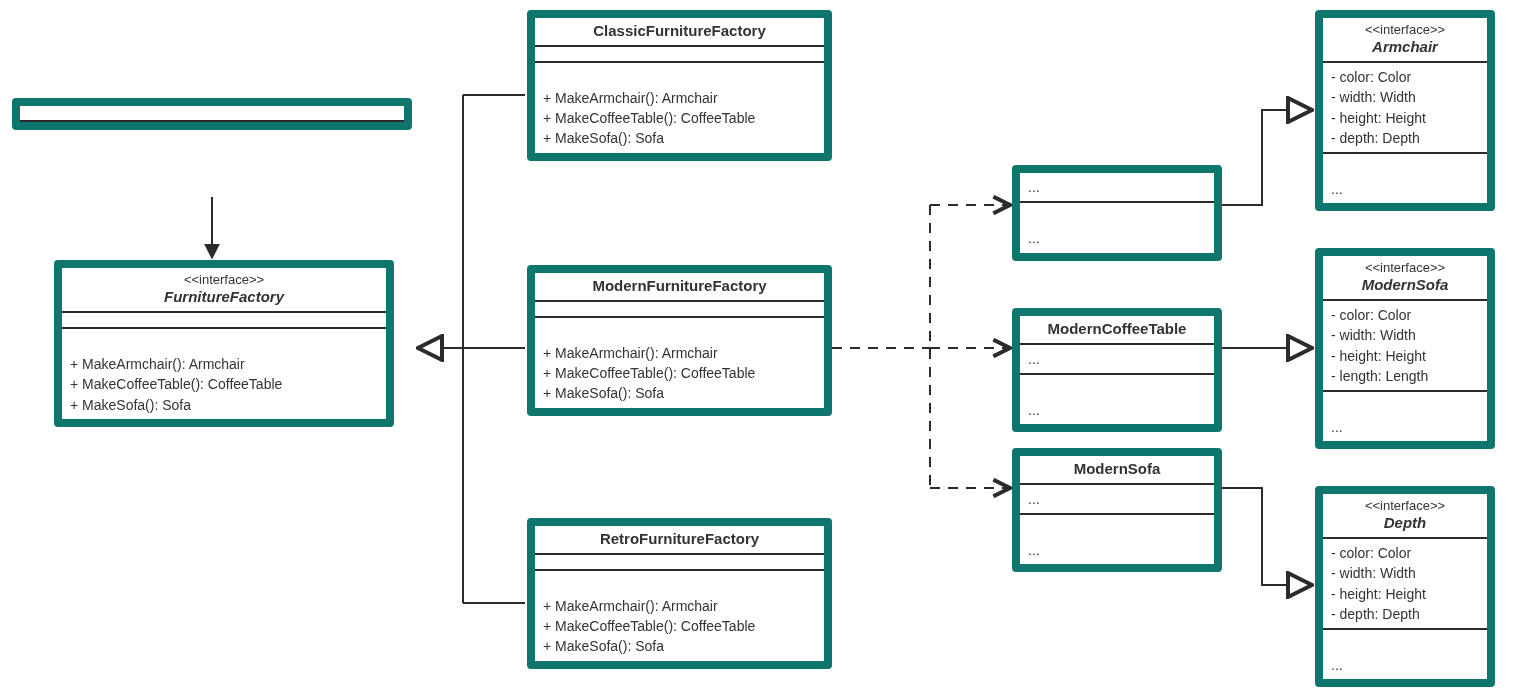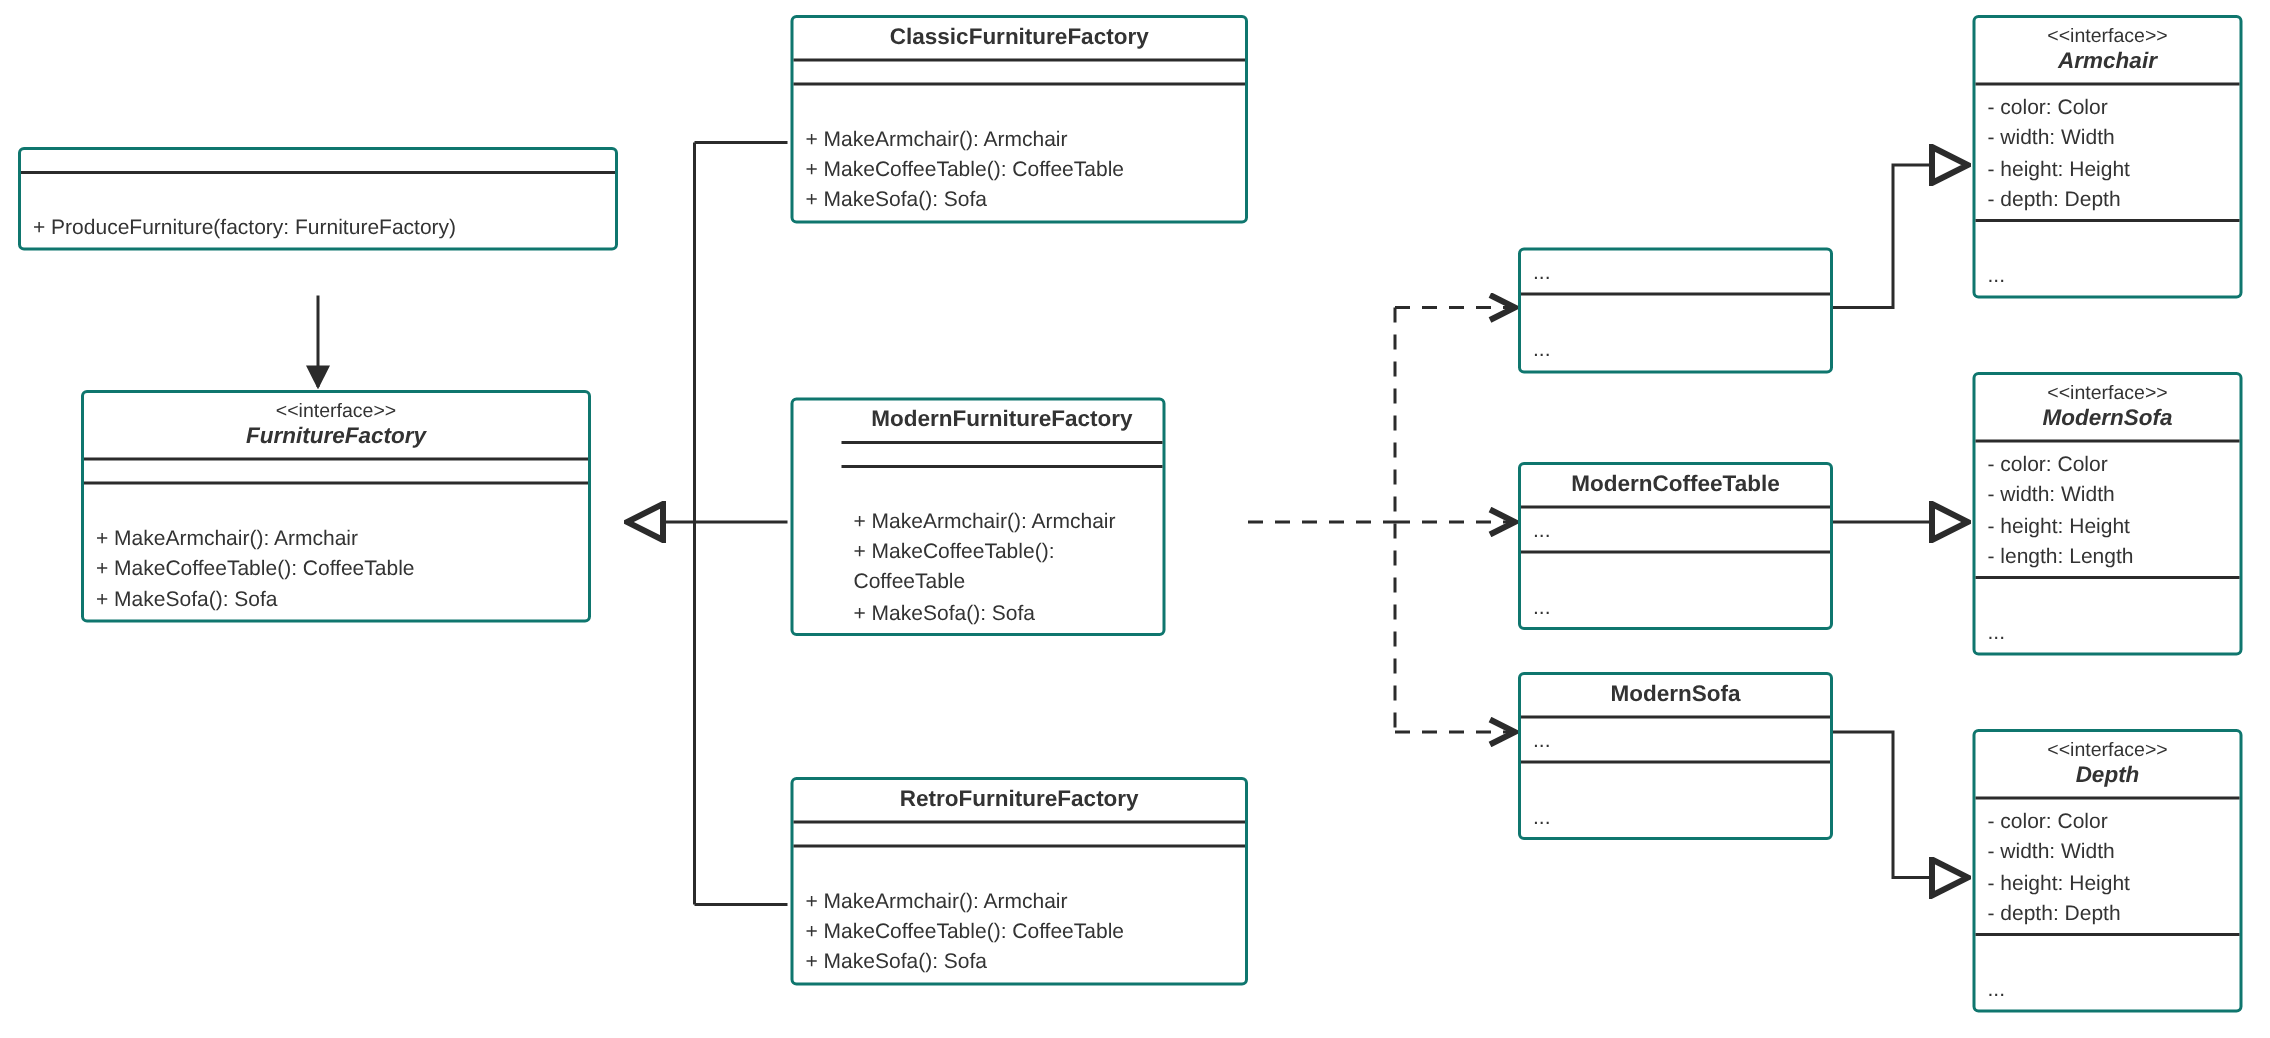--- a/index.html
+++ b/index.html
@@ -14,21 +14,21 @@
     position: relative;
   }
   .canvas {
     position: relative;
     width: 1513px;
     height: 692px;
   }
   .box {
     position: absolute;
     background: #ffffff;
-    border: 2px solid #0f766e;
+    border: 8px solid #0f766e;
     border-radius: 4px;
     box-sizing: border-box;
   }
   .box .title {
     text-align: center;
     font-weight: bold;
     padding: 4px 6px 4px 6px;
     font-size: 15px;
     border-bottom: 2px solid #2b2b2b;
     line-height: 1.25;
@@ -102,23 +102,20 @@
     
     <path d="M 1222 205 L 1262 205 L 1262 110 L 1312 110" stroke="#2b2b2b" stroke-width="2" fill="none" marker-end="url(#tri)"></path>
     
     <path d="M 1222 348 L 1312 348" stroke="#2b2b2b" stroke-width="2" fill="none" marker-end="url(#tri)"></path>
     
     <path d="M 1222 488 L 1262 488 L 1262 585 L 1312 585" stroke="#2b2b2b" stroke-width="2" fill="none" marker-end="url(#tri)"></path>
   </svg>
 
   <div class="box" style="left:12px; top:98px; width:400px;">
     <div class="attrs"></div>
-    <div class="ops">
-      <div>+ ProduceFurniture(factory: FurnitureFactory)</div>
-    </div>
   </div>
 
   <div class="box" style="left:54px; top:260px; width:340px;">
     <div class="title">
       <span class="stereo">&lt;&lt;interface&gt;&gt;</span>
       <span class="italic">FurnitureFactory</span>
     </div>
     <div class="attrs"></div>
     <div class="ops">
       <div>+ MakeArmchair(): Armchair</div>
@@ -130,21 +127,21 @@
   <div class="box" style="left:527px; top:10px; width:305px;">
     <div class="title">ClassicFurnitureFactory</div>
     <div class="attrs"></div>
     <div class="ops">
       <div>+ MakeArmchair(): Armchair</div>
       <div>+ MakeCoffeeTable(): CoffeeTable</div>
       <div>+ MakeSofa(): Sofa</div>
     </div>
   </div>
 
-  <div class="box" style="left:527px; top:265px; width:250px;padding-left:32px;">
+  <div class="box" style="left:527px; top:265px; width:305px;">
     <div class="title">ModernFurnitureFactory</div>
     <div class="attrs"></div>
     <div class="ops">
       <div>+ MakeArmchair(): Armchair</div>
       <div>+ MakeCoffeeTable(): CoffeeTable</div>
       <div>+ MakeSofa(): Sofa</div>
     </div>
   </div>
 
   <div class="box" style="left:527px; top:518px; width:305px;">

